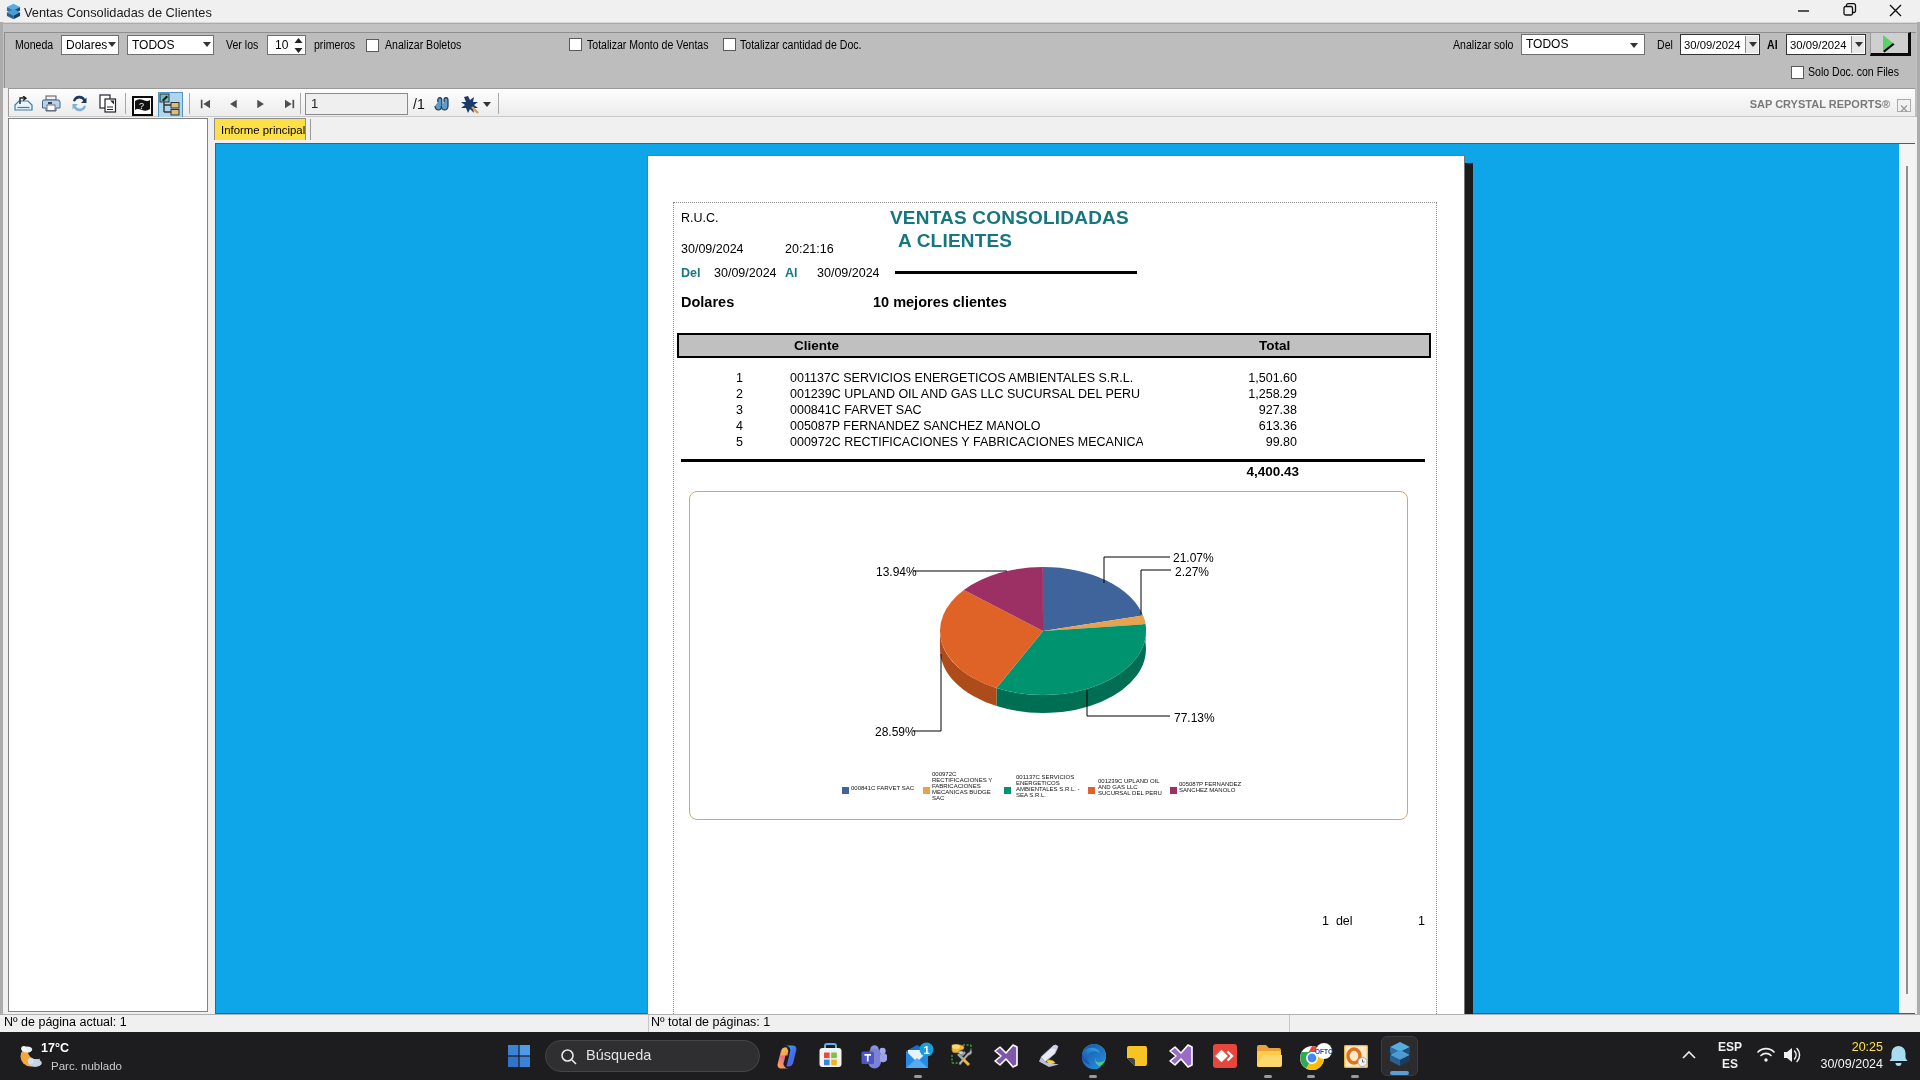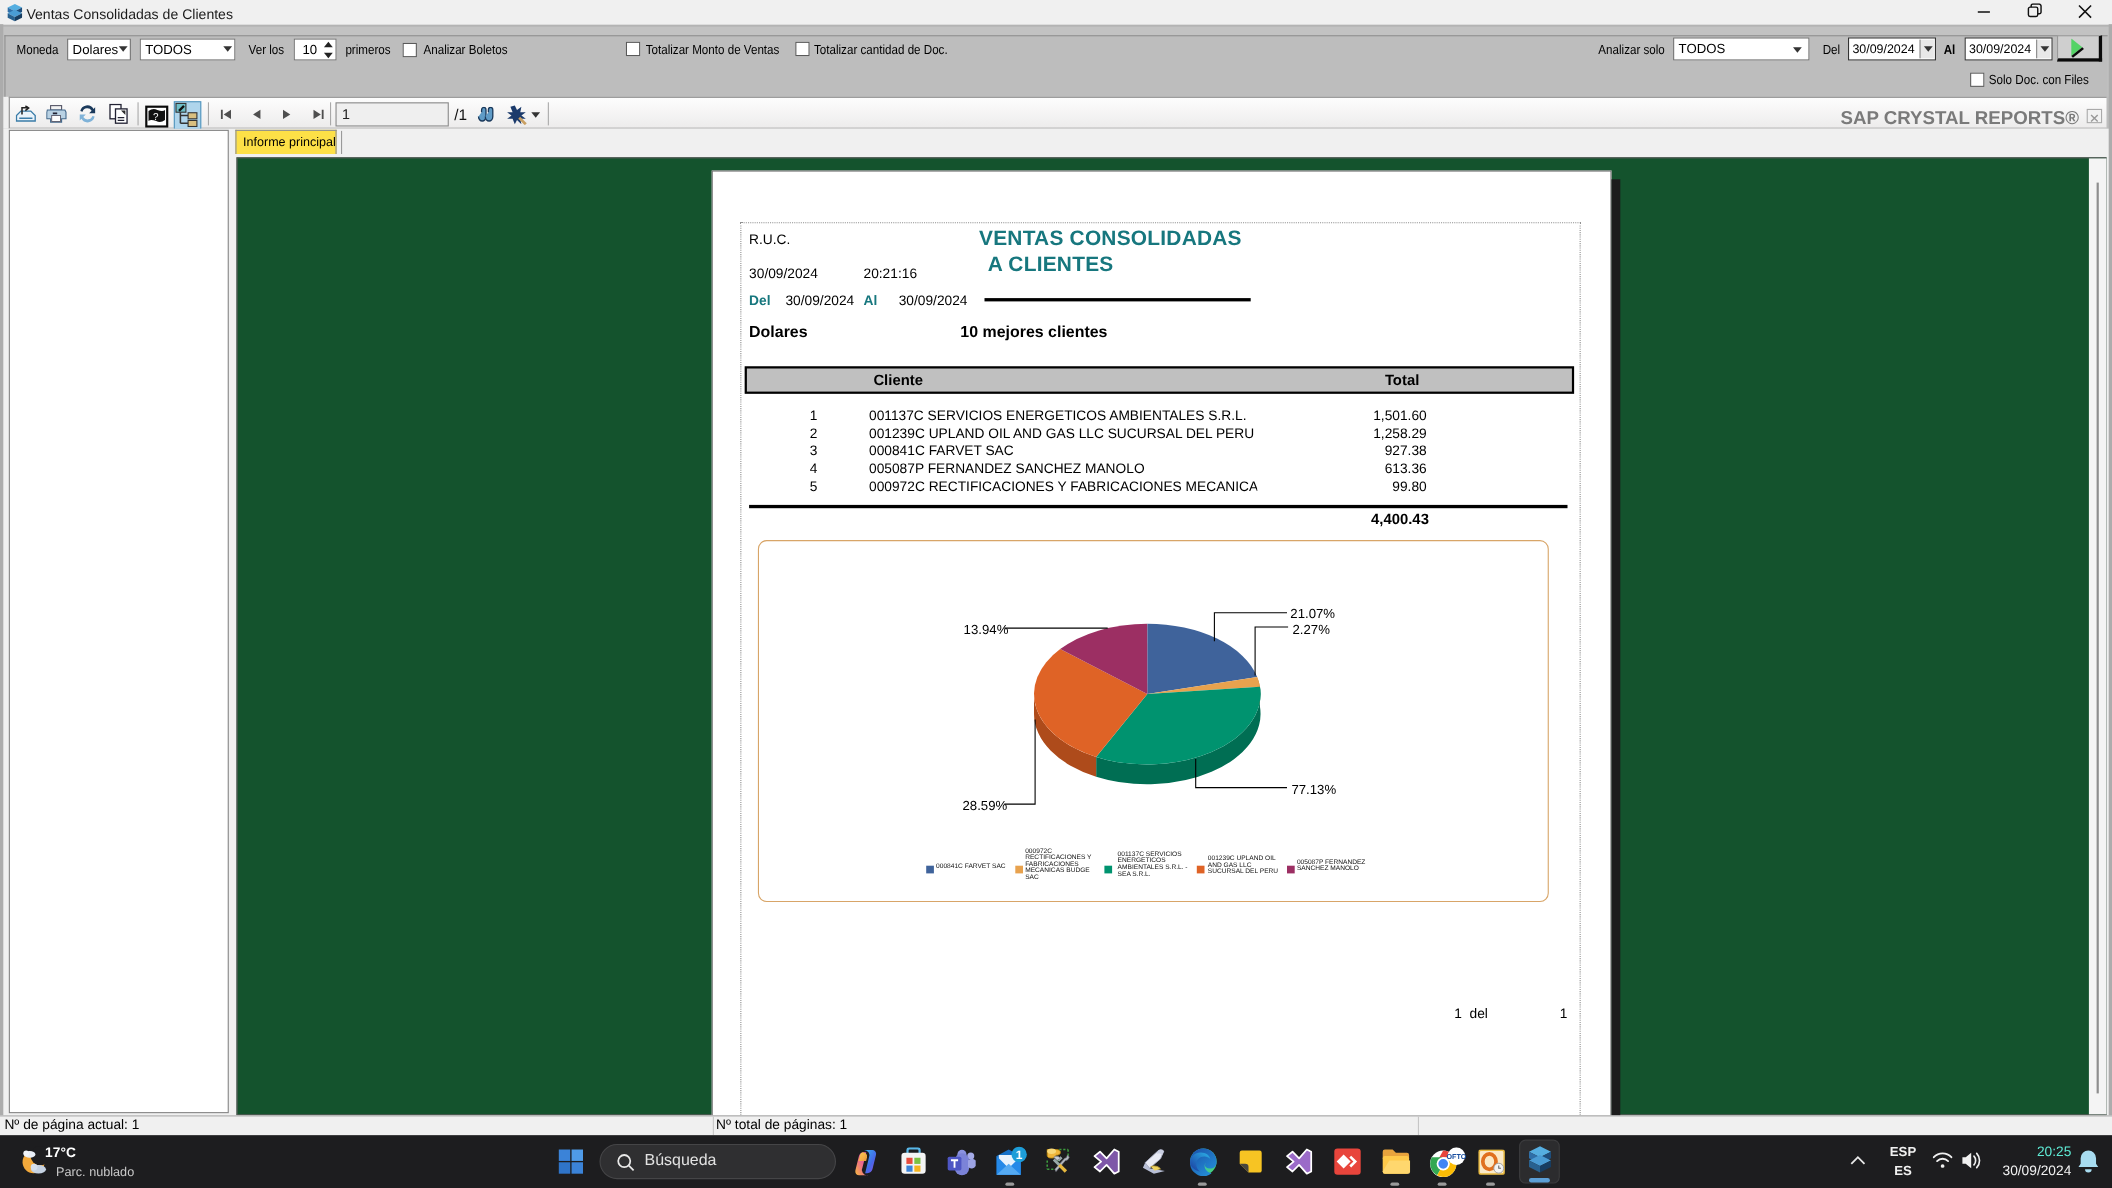--- a/index.html
+++ b/index.html
@@ -17,21 +17,21 @@
 .cb { position:absolute; width:13px; height:13px; background:#fff; border:1px solid #5a5a5a; }
 
 #vtoolbar { position:absolute; left:8px; top:88px; width:1907px; height:29px; background:linear-gradient(#FDFDFD,#EDECEC); border-top:1px solid #9a9a9a; border-left:1px solid #9a9a9a; border-bottom:1px solid #C8C8C8; }
 #vtoolbarbg { position:absolute; left:0; top:88px; width:8px; height:29px; background:#EFEFEF; }
 .vsep { position:absolute; top:4px; width:1px; height:21px; background:#A9A9A9; }
 
 #main { position:absolute; left:0; top:117px; width:1920px; height:897px; background:#F0F0F0; }
 #tree { position:absolute; left:8px; top:1px; width:200px; height:894px; background:#fff; border:1px solid #828282; }
 #tab { position:absolute; left:214px; top:1px; width:92px; height:22px; background:#fde047; border:1px solid #8f8f8f; border-bottom:none; font-size:11.4px; color:#000; padding:5px 0 0 6px; white-space:nowrap; overflow:hidden; }
 .tabsep { position:absolute; left:310px; top:2px; width:1px; height:21px; background:#9a9a9a; }
-#report { position:absolute; left:215px; top:26px; width:1700px; height:871px; background:#14532d; border:1px solid #5a5a5a; }
+#report { position:absolute; left:215px; top:26px; width:1700px; height:871px; background:#0ea5e9; border:1px solid #5a5a5a; }
 #rscroll { position:absolute; left:1683px; top:0px; width:16px; height:869px; background:#F4F4F4; }
 #page { position:absolute; left:431px; top:11px; width:818px; height:860px; background:#fff; border:1px solid #757575; }
 #pageshadow { position:absolute; left:1249px; top:19px; width:8px; height:852px; background:#1c1c1c; }
 
 .r { position:absolute; font-size:12.5px; color:#000; white-space:nowrap; }
 .teal { color:#17777E; font-weight:bold; }
 .lgc { width:7px; height:7px; }
 .lgt { font-size:6px; line-height:5.9px; color:#111; white-space:nowrap; }
 
 #status { position:absolute; left:0; top:1014px; width:1920px; height:18px; background:#F0F0F0; border-top:1px solid #B0B0B0; font-size:12.5px; color:#000; }
@@ -174,21 +174,21 @@
     <path d="M8.2,9 A3.4,4 0 1 0 15,9 L15,3 A2,2.4 0 0 0 11,3 L11,5" fill="#5F9BC6" stroke="#1b3a5c" stroke-width="1.2"></path>
   </svg>
   <svg class="abs" style="left:451px;top:6px;" width="20" height="19" viewBox="0 0 20 19">
     <path d="M8,1 L10,5 L14,2 L13,7 L18,7 L14,10 L18,13 L13,13 L14,18 L10,14 L8,18 L6,13 L1,13 L5,10 L1,7 L6,7 L4,2 Z" fill="#1b3a6b"></path>
     <path d="M12,12 L18,18" stroke="#C9A063" stroke-width="2.4"></path>
   </svg>
   <svg class="abs" style="left:473px;top:12px;" width="10" height="7" viewBox="0 0 10 7">
         <path d="M1,1 L9,1 L5,6 Z" fill="#333"></path>
       </svg>
   <div class="vsep" style="left:489px;"></div>
-  <div class="abs" style="right:25px;top:9px;font-size:17px;font-weight:bold;color:#7a7a7a;">SAP CRYSTAL REPORTS®</div>
+  <div class="abs" style="right:25px;top:9px;font-size:11px;font-weight:bold;color:#7a7a7a;">SAP CRYSTAL REPORTS®</div>
   <div class="abs" style="left:1888px;top:10px;width:14px;height:13px;background:#F2F2F2;border:1px solid #aaa;">
     <svg width="12" height="11" viewBox="0 0 12 11">
           <path d="M3,2.5 L9,8.5 M9,2.5 L3,8.5" stroke="#999" stroke-width="1.3"></path>
         </svg>
   </div>
 </div>
 
 <div id="main">
   <div id="tree"></div>
   <div id="tab">Informe principal</div>
@@ -444,20 +444,20 @@
   <div class="abs" style="left:1722px;top:25px;font-size:12px;font-weight:600;color:#F0F0F0;">ES</div>
   <svg class="abs" style="left:1756px;top:14px;" width="20" height="18" viewBox="0 0 20 18">
     <path d="M2,6 a11,11 0 0 1 16,0" fill="none" stroke="#F0F0F0" stroke-width="1.7" stroke-linecap="round"></path>
     <path d="M5,9.5 a7,7 0 0 1 10,0" fill="none" stroke="#F0F0F0" stroke-width="1.7" stroke-linecap="round"></path>
     <circle cx="10" cy="14" r="1.7" fill="#F0F0F0"></circle>
   </svg>
   <svg class="abs" style="left:1782px;top:14px;" width="20" height="18" viewBox="0 0 20 18">
     <path d="M2,6 h3 l5,-4 v14 l-5,-4 h-3 Z" fill="#F0F0F0"></path>
     <path d="M12.5,5 a6,6 0 0 1 0,8 M15,2.5 a9.5,9.5 0 0 1 0,13" fill="none" stroke="#F0F0F0" stroke-width="1.5" stroke-linecap="round"></path>
   </svg>
-  <div class="abs" style="left:1815px;top:8px;width:68px;text-align:right;font-size:12.5px;color:#5eead4;">20:25</div>
+  <div class="abs" style="left:1815px;top:8px;width:68px;text-align:right;font-size:12.5px;color:#fde047;">20:25</div>
   <div class="abs" style="left:1808px;top:25px;width:75px;text-align:right;font-size:12.5px;color:#F2F2F2;">30/09/2024</div>
   <svg class="abs" style="left:1887px;top:12px;" width="23" height="24" viewBox="0 0 23 24">
     <path d="M11.5,2 a7,7 0 0 1 7,7 v5 l2,3 H2.5 l2,-3 v-5 a7,7 0 0 1 7,-7 Z" fill="#A8DCF0"></path>
     <path d="M8.5,19 a3,3 0 0 0 6,0 Z" fill="#A8DCF0"></path>
   </svg>
 </div>
 
 </div>
 </body></html>

